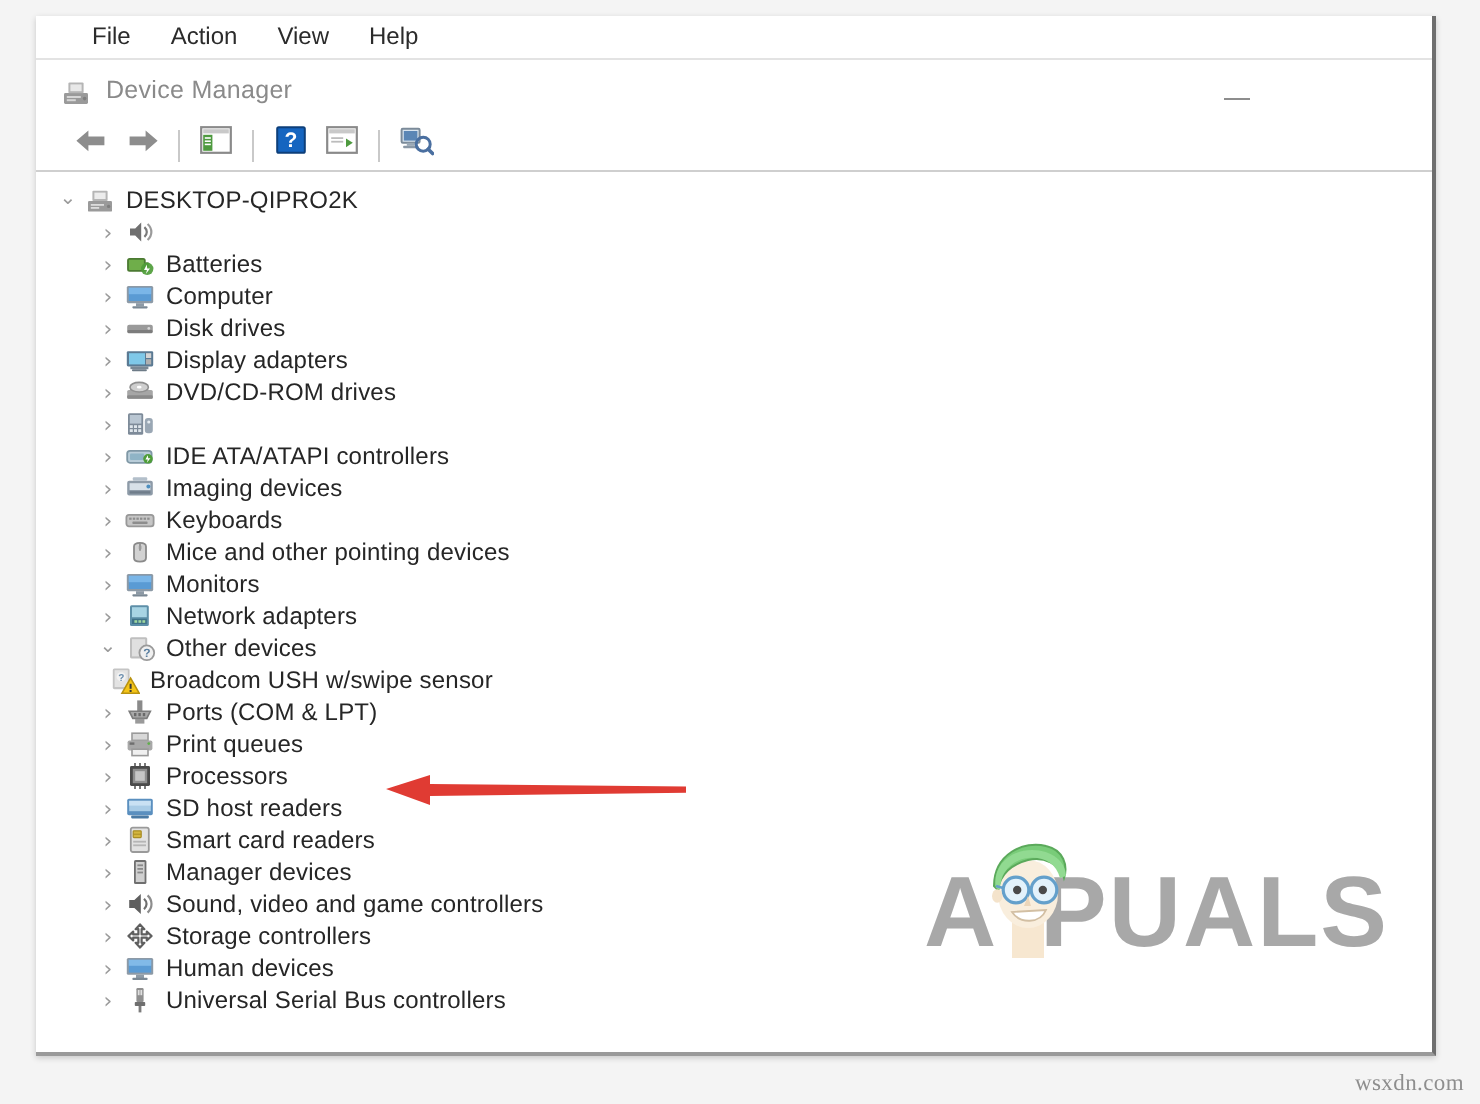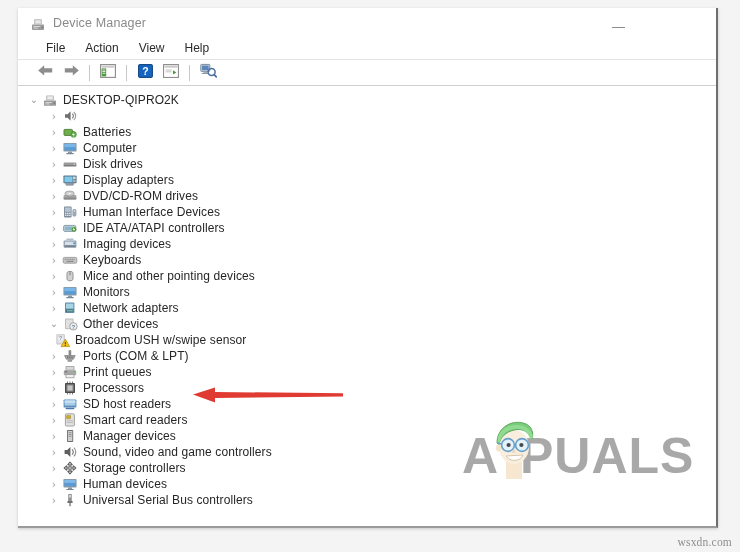--- a/index.html
+++ b/index.html
@@ -215,20 +215,27 @@
     letter-spacing: 0.2px;
     font-family: Liberation Serif, serif;
   }
 </style>
 </head>
 <body>
 
 <div id="page">
 
   <div id="window">
+
+    <div id="menubar">
+      <div class="menu-item">File</div>
+      <div class="menu-item">Action</div>
+      <div class="menu-item">View</div>
+      <div class="menu-item">Help</div>
+    </div>
 
     <div id="titlebar">
       <span id="title-icon">
         <svg width="16" height="16" viewBox="0 0 16 16">
           <rect x="2" y="8.5" width="12" height="5.5" rx="0.7" fill="#9a9a9a"></rect>
           <rect x="4.2" y="3.2" width="7.6" height="5.4" rx="0.6" fill="#b5b5b5"></rect>
           <rect x="5.2" y="4.2" width="5.6" height="3.4" fill="#e8e8e8"></rect>
           <rect x="3.4" y="10" width="7" height="1" fill="#d6d6d6"></rect>
           <rect x="3.4" y="11.6" width="4.5" height="1" fill="#d6d6d6"></rect>
           <circle cx="12.3" cy="11.3" r="0.9" fill="#7e7e7e"></circle>
@@ -236,27 +243,20 @@
       </span>
       <span id="title-text">Device Manager</span>
 
       <div id="win-controls">
         <div class="win-btn">
           <span class="minimize-bar"></span>
         </div>
       </div>
     </div>
 
-    <div id="menubar">
-      <div class="menu-item">File</div>
-      <div class="menu-item">Action</div>
-      <div class="menu-item">View</div>
-      <div class="menu-item">Help</div>
-    </div>
-
     <div id="toolbar">
 
       <div class="tb-btn">
         <span>
           <svg width="17" height="15" viewBox="0 0 17 15">
             <path d="M7.2 2.2 L7.2 5.2 L15.2 5.2 L15.2 9.6 L7.2 9.6 L7.2 12.6 L1.2 7.4 Z" fill="#8d8d8d"></path>
           </svg>
         </span>
       </div>
 
@@ -404,21 +404,20 @@
               <rect x="2.9" y="3.5" width="5.8" height="4.3" fill="#b9c6d2"></rect>
               <rect x="2.9" y="8.6" width="1.5" height="1.4" fill="#dfe6ec"></rect>
               <rect x="5" y="8.6" width="1.5" height="1.4" fill="#dfe6ec"></rect>
               <rect x="7.1" y="8.6" width="1.5" height="1.4" fill="#dfe6ec"></rect>
               <rect x="2.9" y="10.6" width="1.5" height="1.4" fill="#dfe6ec"></rect>
               <rect x="5" y="10.6" width="1.5" height="1.4" fill="#dfe6ec"></rect>
               <rect x="7.1" y="10.6" width="1.5" height="1.4" fill="#dfe6ec"></rect>
               <rect x="10.4" y="5" width="4" height="7.6" rx="1.6" fill="#9aa7b4"></rect>
               <circle cx="12.4" cy="7" r="0.8" fill="#e6ecf1"></circle>
             </svg></span>
-          <span class="nlabel">Human Interface Devices</span>
         </div>
         <div class="node lvl1">
           <span class="chev">›</span>
           <span class="nicon"><svg width="16" height="16" viewBox="0 0 16 16">
               <rect x="1.6" y="5.4" width="12.2" height="6" rx="1.4" fill="#b9cdd9" stroke="#7f97a5" stroke-width="0.9"></rect>
               <rect x="3" y="6.8" width="7" height="3.2" rx="0.5" fill="#8fb4c6"></rect>
               <circle cx="12" cy="9.4" r="2.4" fill="#4f9d3a"></circle>
               <path d="M11.9 7.6 L10.7 9.8 L11.9 9.8 L11.4 11.4 L13.2 9.1 L12.1 9.1 Z" fill="#ffffff"></path>
             </svg></span>
           <span class="nlabel">IDE ATA/ATAPI controllers</span>

